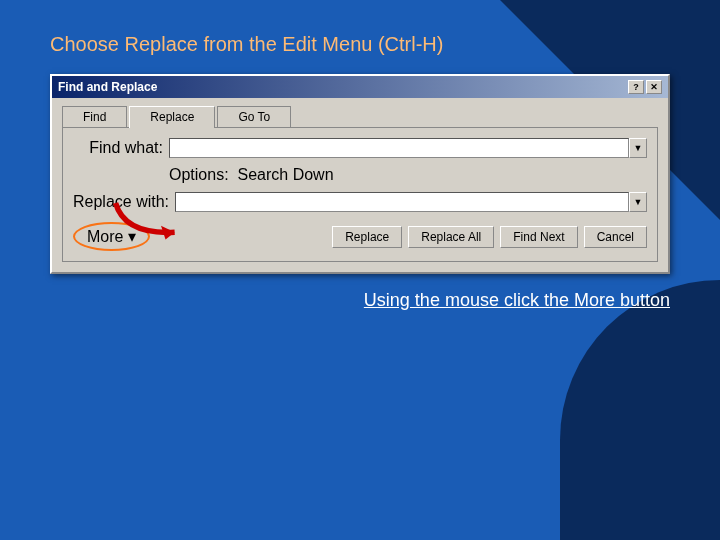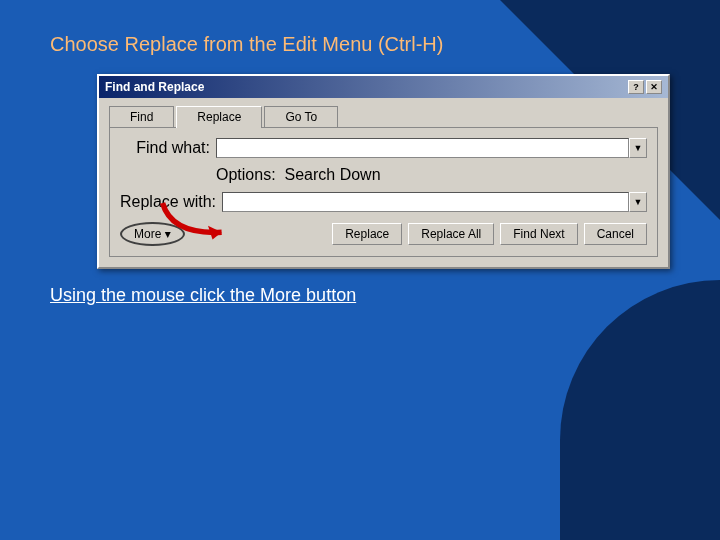--- a/index.html
+++ b/index.html
@@ -67,21 +67,20 @@
       margin-bottom: 16px;
     }
 
     .dialog {
       background: #d4d0c8;
       border: 2px solid #888;
       border-top-color: #fff;
       border-left-color: #fff;
       width: 622px;
       box-shadow: 2px 2px 6px rgba(0,0,0,0.5);
-      margin-left: 47px;
     }
 
     .dialog-titlebar {
       background: linear-gradient(to right, #0a246a, #a6b8d4);
       color: white;
       font-size: 12px;
       font-weight: bold;
       padding: 3px 6px;
       display: flex;
       align-items: center;
@@ -234,24 +233,24 @@
       border-left-color: #fff;
       padding: 3px 12px;
       font-size: 12px;
       cursor: pointer;
       min-width: 60px;
       text-align: center;
     }
 
     .more-btn {
       background: #d4d0c8;
-      border: 2px solid #404040;
+      border: 2px solid #f97316;
       border-radius: 50%;
       padding: 3px 12px;
-      font-size: 12px;
+      font-size: 16px;
       cursor: pointer;
       min-width: 60px;
       text-align: center;
       position: relative;
     }
 
     .spacer {
       flex: 1;
     }
 
@@ -264,21 +263,21 @@
     }
 
     .red-arrow {
       width: 120px;
       height: 50px;
     }
 
     .bottom-text {
       color: #ffffff;
       font-size: 18px;
-      text-align: left;
+      text-align: right;
       text-decoration: underline;
       margin-top: 4px;
     }
   </style>
 </head>
 <body>
 
 <div class="bg-triangle"></div>
 <div class="bg-curve"></div>
 

